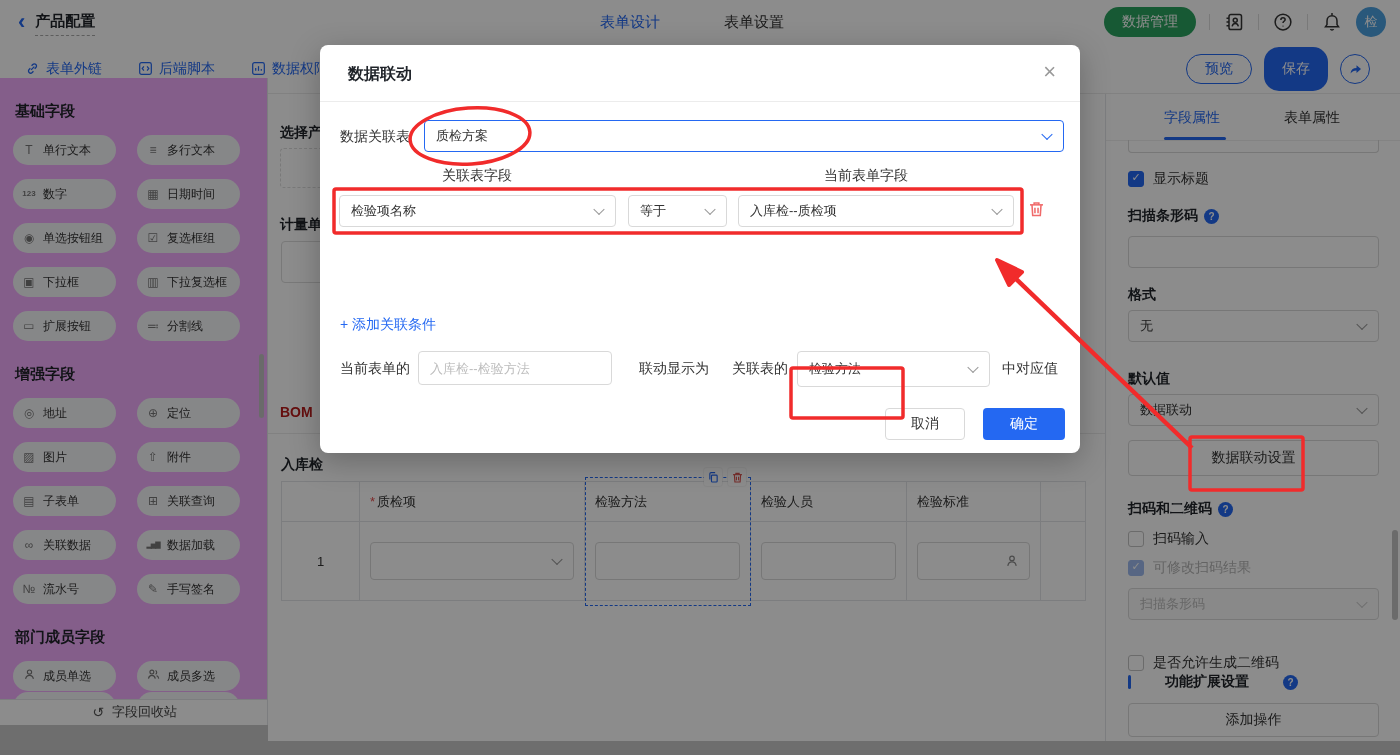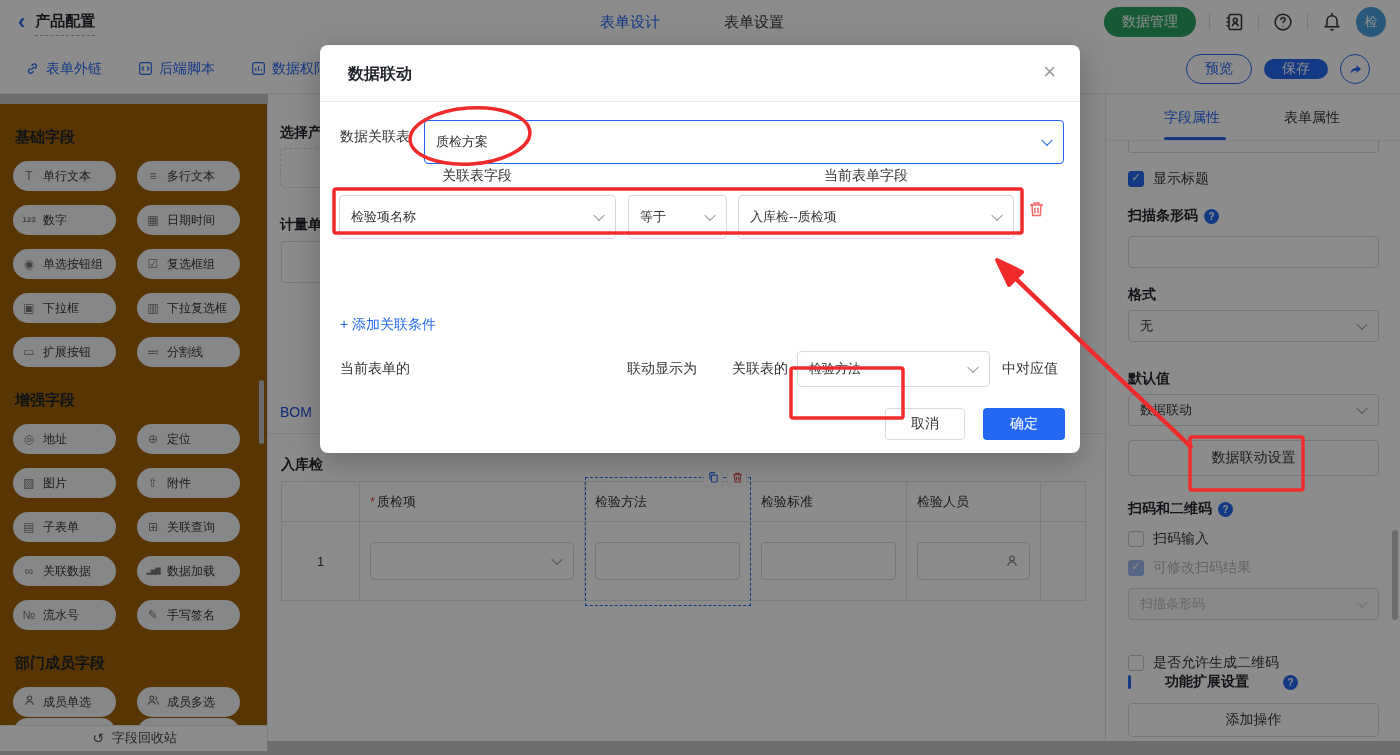--- a/index.html
+++ b/index.html
@@ -22,42 +22,42 @@
   .vsep{width:1px;height:16px;background:#ddd;}
   .tico{width:22px;height:22px;display:flex;align-items:center;justify-content:center;}
   .avatar{width:30px;height:30px;border-radius:50%;background:#4ba0e0;color:#fff;font-size:13px;display:flex;align-items:center;justify-content:center;}
 
   
   .toolbar{position:absolute;left:0;top:44px;width:1400px;height:50px;background:#fff;border-bottom:1px solid #ececec;display:flex;align-items:center;}
   .tb-left{display:flex;gap:36px;padding-left:25px;}
   .tb-item{display:flex;align-items:center;gap:6px;color:var(--blue);font-size:14px;cursor:pointer;}
   .tb-right{position:absolute;right:30px;top:0;height:50px;display:flex;align-items:center;gap:12px;}
   .btn-outline{height:30px;padding:0 18px;border-radius:15px;border:1px solid var(--blue);color:var(--blue);background:#fff;font-size:14px;}
-  .btn-solid{height:20px;padding:0 18px;border-radius:15px;border:none;color:#fff;background:var(--blue);font-size:14px;}
+  .btn-solid{height:44px;padding:0 18px;border-radius:15px;border:none;color:#fff;background:var(--blue);font-size:14px;}
   .share-circ{width:30px;height:30px;border-radius:50%;border:1px solid var(--blue);background:#fff;display:flex;align-items:center;justify-content:center;}
 
   
-  .sidebar{position:absolute;left:0;top:104px;width:268px;height:647px;background:#a16207;border-right:1px solid var(--line);padding:14px 13px 0;overflow:hidden;}
+  .sidebar{position:absolute;left:0;top:78px;width:268px;height:647px;background:#f0abfc;border-right:1px solid var(--line);padding:14px 13px 0;overflow:hidden;}
   .grp-title{font-size:15px;font-weight:bold;margin:10px 0 14px 2px;}
   .grp-grid{display:grid;grid-template-columns:103px 103px;column-gap:21px;row-gap:14px;}
   .fbtn{height:30px;border-radius:15px;background:#f5f6f8;display:flex;align-items:center;gap:6px;padding:0 8px;font-size:12px;color:#333;cursor:pointer;white-space:nowrap;}
   .fico{width:16px;min-width:16px;text-align:center;color:#777;font-size:12px;line-height:16px;}
   .fico.tiny{font-size:8px;font-weight:bold;letter-spacing:0;}
   .fico.bars{font-size:7px;letter-spacing:-1px;}
   .sb-footer{position:absolute;left:0;bottom:0;width:267px;height:26px;background:#fff;border-top:1px solid var(--line);display:flex;align-items:center;justify-content:center;gap:6px;font-size:13px;color:#444;z-index:2;padding-bottom:2px;}
   .sb-thumb{position:absolute;right:3px;top:276px;width:5px;height:64px;background:#c2c2c2;border-radius:3px;}
   .partial-pill{position:absolute;top:614px;width:103px;height:30px;border-radius:15px;background:#f5f6f8;}
 
   
   .canvas{position:absolute;left:268px;top:94px;width:837px;height:647px;background:#fff;}
   .cv-lbl{position:absolute;font-size:14px;color:#1f2329;font-weight:bold;white-space:nowrap;}
   .cv-box{position:absolute;width:220px;height:40px;border:1px solid #dcdcdc;border-radius:4px;background:#fff;}
   .cv-box.dashed{border-style:dashed;}
   .cv-div{position:absolute;left:0;top:339px;width:837px;border-bottom:1px solid #ececec;}
-  .bom{position:absolute;left:12px;top:310px;font-size:14px;color:#1d4ed8;}
+  .bom{position:absolute;left:12px;top:310px;font-size:14px;color:#b91c1c;font-weight:bold;}
   .subtitle{position:absolute;left:13px;top:362px;font-size:14px;font-weight:bold;}
   .tbl{position:absolute;left:13px;top:387px;width:805px;border:1px solid var(--line);display:grid;grid-template-columns:78px 225px 166px 156px 134px 45px;grid-template-rows:40px 78px;background:#fff;}
   .tc{border-right:1px solid var(--line);border-bottom:1px solid var(--line);display:flex;align-items:center;padding:0 10px;font-size:13px;color:#333;}
   .tc:nth-child(6n){border-right:none;}
   .tc.hz{justify-content:flex-start;}
   .tc.ctr{justify-content:center;}
   .tc.last-row{border-bottom:none;}
   .red-star{color:#e34d4d;margin-right:2px;}
   .cell-inp{width:100%;height:38px;border:1px solid var(--bd);border-radius:4px;background:#fff;position:relative;display:flex;align-items:center;padding:0 10px;}
   .sel-overlay{position:absolute;left:303px;top:-5px;width:166px;height:129px;border:1px dashed var(--blue);pointer-events:none;}
@@ -90,21 +90,21 @@
   .chv{position:absolute;right:12px;top:50%;width:8px;height:8px;border-right:1.6px solid #999;border-bottom:1.6px solid #999;transform:translateY(-70%) rotate(45deg);}
   .chv.blue{border-color:var(--blue);}
 
   
   .dim{position:absolute;left:0;top:0;width:1400px;height:755px;background:rgba(0,0,0,0.45);z-index:20;}
   .modal{position:absolute;left:320px;top:45px;width:760px;height:408px;background:#fff;border-radius:8px;z-index:30;box-shadow:0 8px 30px rgba(0,0,0,.25);}
   .m-title{position:absolute;left:28px;top:19px;font-size:16px;font-weight:bold;}
   .m-close{position:absolute;right:24px;top:12px;font-size:22px;color:#999;cursor:pointer;line-height:30px;}
   .m-hdiv{position:absolute;left:0;top:56px;width:760px;border-bottom:1px solid #ececec;}
   .m-lbl{position:absolute;font-size:14px;color:#333;white-space:nowrap;}
-  .m-sel{position:absolute;height:44px;border:1px solid var(--bd);border-radius:4px;background:#fff;display:flex;align-items:center;padding:0 26px 0 11px;font-size:13px;color:#333;}
+  .m-sel{position:absolute;height:32px;border:1px solid var(--bd);border-radius:4px;background:#fff;display:flex;align-items:center;padding:0 26px 0 11px;font-size:13px;color:#333;}
   .m-sel.bluebd{border-color:var(--blue);}
   .m-inp{position:absolute;height:34px;border:1px solid var(--bd);border-radius:4px;background:#fff;font-size:13px;padding:0 11px;color:#333;}
   .m-inp::placeholder{color:#bdbdbd;}
   .m-colhead{position:absolute;top:122px;font-size:14px;color:#333;transform:translateX(-50%);}
   .m-link{position:absolute;left:20px;top:271px;color:var(--blue);font-size:14px;cursor:pointer;}
   .m-btn-cancel{position:absolute;left:565px;top:363px;width:80px;height:32px;border:1px solid var(--bd);border-radius:4px;background:#fff;font-size:14px;color:#333;}
   .m-btn-ok{position:absolute;left:663px;top:363px;width:82px;height:32px;border:none;border-radius:4px;background:var(--blue);color:#fff;font-size:14px;}
   .trash-btn{position:absolute;left:706px;top:154px;width:20px;height:22px;background:none;border:none;cursor:pointer;}
 
   
@@ -328,24 +328,24 @@
 
     <div class="tc ctr"></div>
     <div class="tc hz">
         <span class="red-star">*</span>
         <span>质检项</span>
       </div>
     <div class="tc hz">
         <span>检验方法</span>
       </div>
     <div class="tc hz">
+        <span>检验人员</span>
+      </div>
+    <div class="tc hz">
         <span>检验标准</span>
-      </div>
-    <div class="tc hz">
-        <span>检验人员</span>
       </div>
     <div class="tc"></div>
 
     <div class="tc ctr last-row">1</div>
     <div class="tc last-row">
       <div class="cell-inp">
           <span class="chv"></span>
         </div>
     </div>
     <div class="tc last-row">
@@ -488,21 +488,22 @@
         <path d="M6 4.5V3h4v1.5"></path>
         <path d="M4.2 4.5l.6 9h6.4l.6-9"></path>
         <line x1="6.7" y1="7" x2="6.7" y2="11.5"></line>
         <line x1="9.3" y1="7" x2="9.3" y2="11.5"></line>
       </svg>
   </button>
 
   <div class="m-link">+ 添加关联条件</div>
 
   <div class="m-lbl" style="left:20px;top:315px;">当前表单的</div>
-  <div class="m-lbl" style="left:307px;top:315px;">联动显示为</div>
+  <input class="m-inp" style="left: 98px; top: 306px; width: 194px;" disabled="" placeholder="入库检--检验方法">
+  <div class="m-lbl" style="left:319px;top:315px;">联动显示为</div>
   <div class="m-lbl" style="left:412px;top:315px;">关联表的</div>
   <div class="m-sel" style="left:477px;top:306px;width:193px;height:36px;">
     <span>检验方法</span>
     <span class="chv"></span>
   </div>
   <div class="m-lbl" style="left:682px;top:315px;">中对应值</div>
 
   <button class="m-btn-cancel">取消</button>
   <button class="m-btn-ok">确定</button>
 </div>

